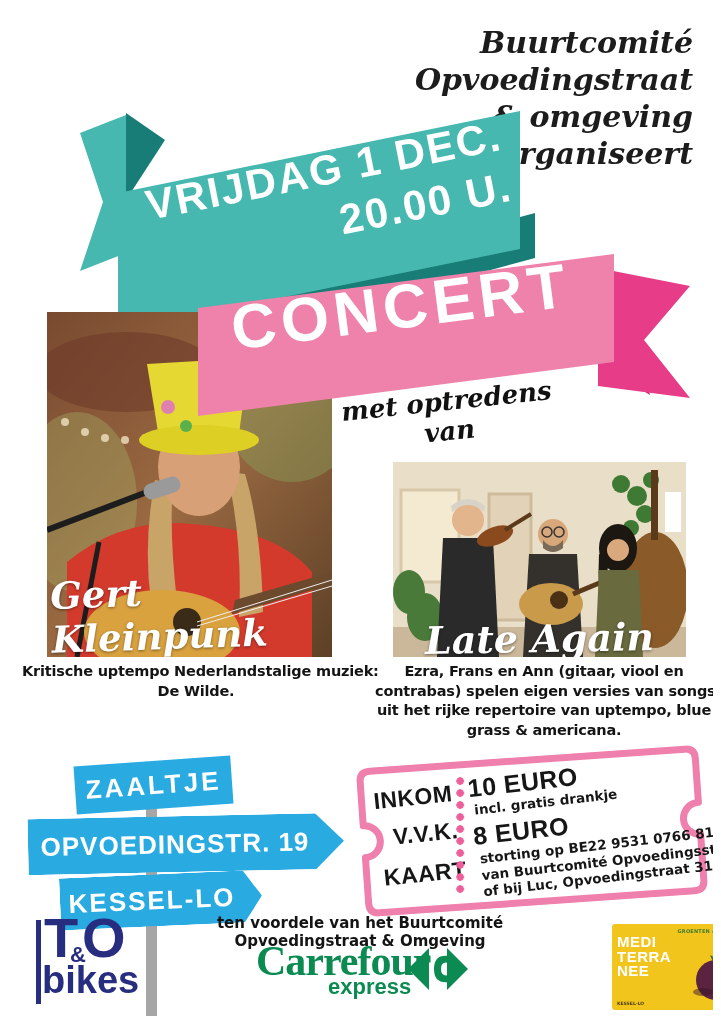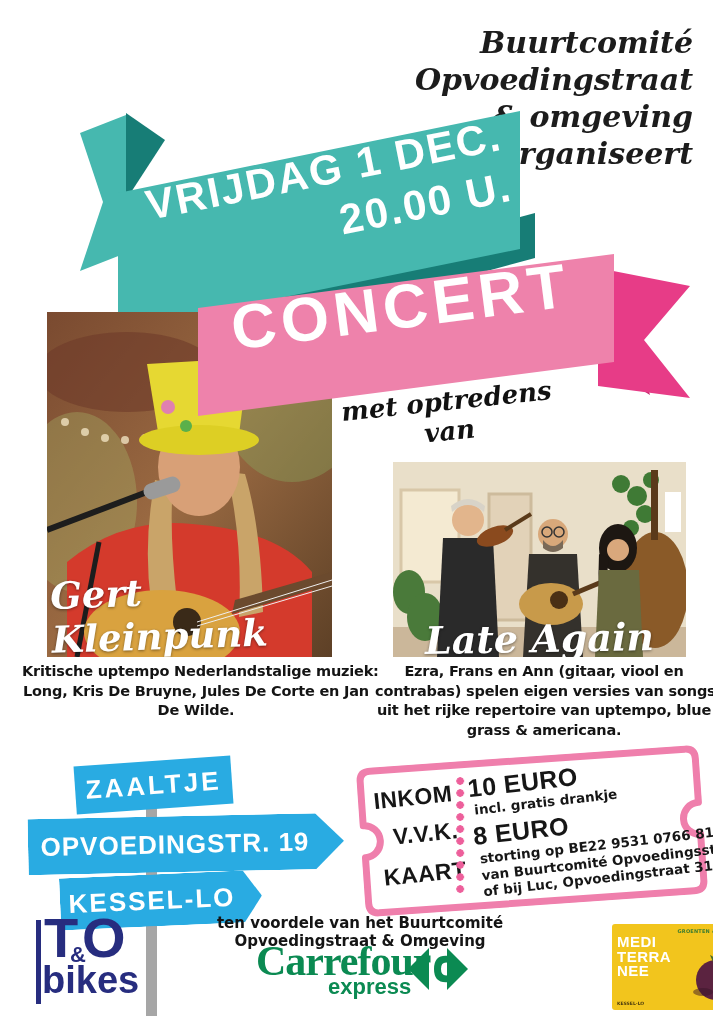--- a/index.html
+++ b/index.html
@@ -213,21 +213,20 @@
       <ellipse cx="225" cy="86" rx="19" ry="24" fill="#1d1712"></ellipse>
       <circle cx="225" cy="88" r="11" fill="#d9a87c"></circle>
       <path d="M206 92 Q204 130 210 160 L216 160 Q212 120 216 96 Z" fill="#1d1712"></path>
       <polygon points="206,108 246,108 250,195 202,195" fill="#6a6a3f"></polygon>
     </svg>
     <div class="act-name late-name">Late Again</div>
   </div>
 
   <div class="abs desc desc-left">
     <div>Kritische uptempo Nederlandstalige muziek:</div>
-    <div>Long, Kris De Bruyne, Jules De Corte en Jan</div>
     <div>De Wilde.</div>
   </div>
   <div class="abs desc desc-right">
     <div>Ezra, Frans en Ann (gitaar, viool en</div>
     <div>contrabas) spelen eigen versies van songs</div>
     <div>uit het rijke repertoire van uptempo, blue</div>
     <div>grass &amp; americana.</div>
   </div>
 
   <div class="abs pole"></div>

